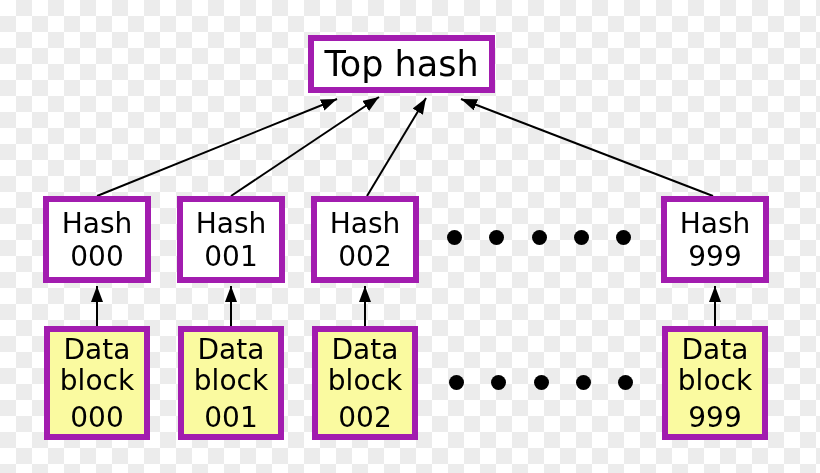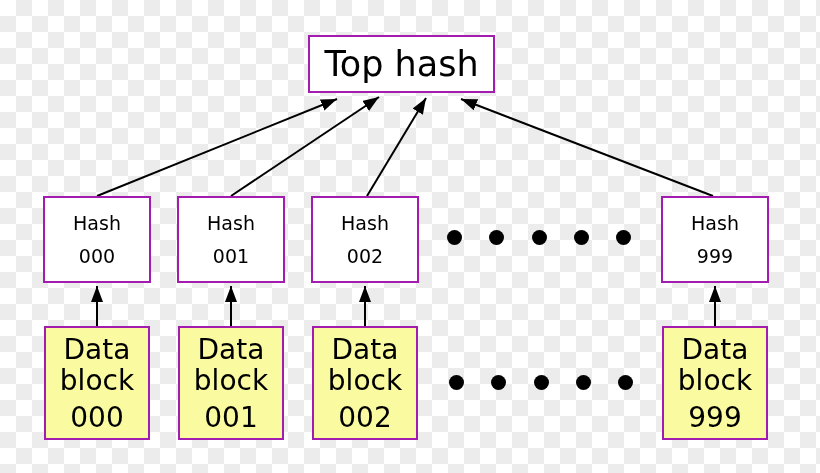--- a/index.html
+++ b/index.html
@@ -13,30 +13,30 @@
     background: repeating-conic-gradient(#ececec 0% 25%, #ffffff 0% 50%) 0 0 / 32px 32px;
     color: #000;
   }
   .stage { position: absolute; inset: 0; }
   svg.arrows { position: absolute; left: 0; top: 0; width: 820px; height: 473px; }
   svg.arrows path { stroke: #000; stroke-width: 2; fill: none; }
 
   .box {
     position: absolute;
     box-sizing: border-box;
-    border: 2px solid #a21caf;
+    border: 6px solid #a21caf;
     background: #ffffff;
     display: flex;
     flex-direction: column;
     justify-content: center;
     align-items: center;
     text-align: center;
   }
   .box.top .lbl { font-size: 35px; line-height: 38px; }
-  .box.hash div { font-size: 19px; line-height: 33px; }
+  .box.hash div { font-size: 28px; line-height: 33px; }
   .box.data { background: #fafaa0; }
   .box.data div { font-size: 28px; line-height: 31px; text-align: center; }
   .box.data .num { margin-top: 6px; }
 
   .dots {
     position: absolute;
     display: flex;
     justify-content: space-between;
     align-items: center;
   }

